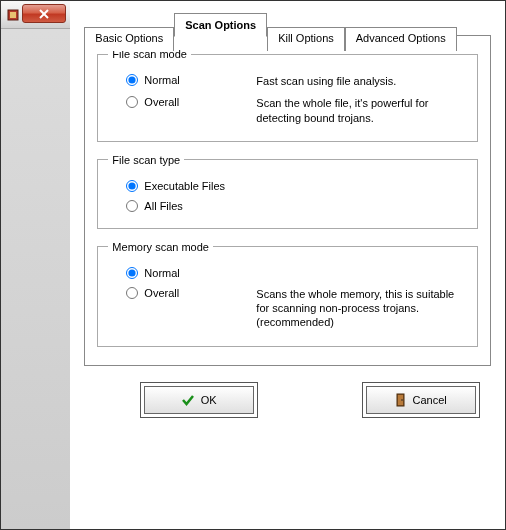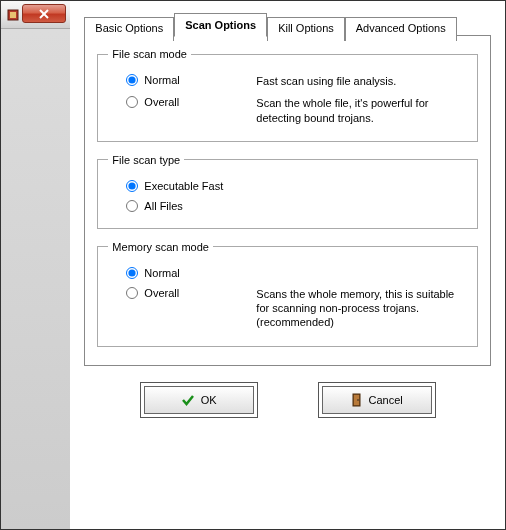--- a/index.html
+++ b/index.html
@@ -71,21 +71,21 @@
   }
   .tab {
     border: 1px solid #888;
     border-bottom: none;
     padding: 4px 10px;
     background: #fff;
     font-size: 11px;
     cursor: pointer;
     margin-right: 0px;
     position: relative;
-    top: 6px;
+    top: 16px;
   }
   .tab + .tab { border-left: 1px solid #888; }
   .tab.active {
     background: #fff;
     top: 2px;
     padding-top: 5px;
     padding-bottom: 5px;
     z-index: 3;
     border-bottom: 1px solid #fff;
     font-weight: bold;
@@ -153,20 +153,21 @@
     gap: 6px;
     font-size: 11px;
     cursor: pointer;
     font-family: inherit;
   }
   .btn-wrap {
     border: 1px solid #555;
     padding: 3px;
     display: inline-block;
     background: #fff;
+    margin-left: 44px;
   }
 </style>
 </head>
 <body>
 
 <div class="window">
 
   <div class="titlebar">
     <span class="titlebar-icon">
       <svg width="14" height="14" viewBox="0 0 14 14">
@@ -213,21 +214,21 @@
           <div class="desc-cell">Scan the whole file, it's powerful for detecting bound trojans.</div>
         </div>
       </fieldset>
 
       <fieldset class="group">
         <legend>File scan type</legend>
 
         <div class="option-row">
           <div class="radio-cell">
             <input type="radio" name="fst" checked="" style="">
-            <span class="radio-label">Executable Fast</span>
+            <span class="radio-label">Executable Files</span>
           </div>
         </div>
 
         <div class="option-row">
           <div class="radio-cell">
             <input type="radio" name="fst" style="">
             <span class="radio-label">All Files</span>
           </div>
         </div>
       </fieldset>

